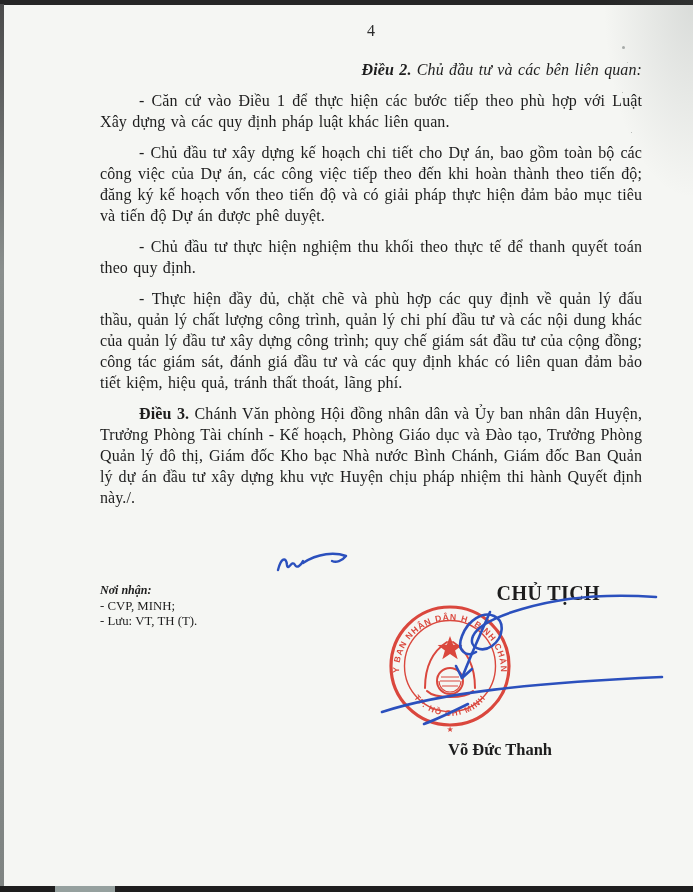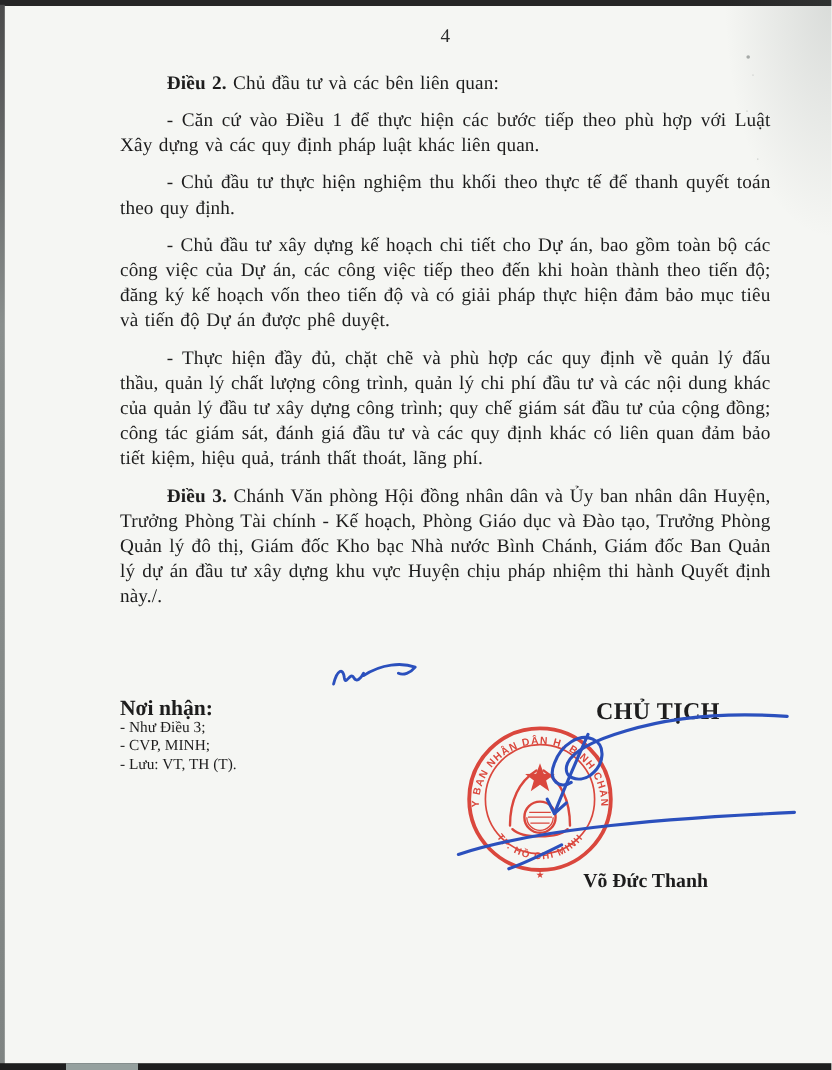--- a/index.html
+++ b/index.html
@@ -23,33 +23,33 @@
     background:#8d9290; opacity:.75;
     box-shadow:4px 15px 0 -1px #9a9e9c, -1px 45px 0 -1px #898d8b, 5px 60px 0 -1px #94999733,
                8px 85px 0 -1px #8d9290, 5px 110px 0 -1px #999d9b; }
 
   .pageno { position:absolute; left:100px; top:22px; width:542px; text-align:center;
     font-size:16px; color:#2c2c2c; }
 
   .content { position:absolute; left:100px; top:43px; width:542px; }
   .content p { font-size:16px; line-height:21px; text-align:justify; text-indent:39px;
     letter-spacing:.1px; word-spacing:1.2px; }
-  p.heading   { margin-top:16px; text-align:left; }
+  p.heading   { margin-top:16px; text-align:right;font-style:italic; }
   p.para-1    { margin-top:10px; }
   p.para      { margin-top:10px; }
   b.art-label { font-weight:bold; }
 
   
   .recipients { position:absolute; left:100px; top:582px; width:200px; }
-  .rec-title  { font-size:18px; font-weight:bold; line-height:17px; }
+  .rec-title  { font-size:12px; font-weight:bold; font-style:italic; line-height:17px; }
   .rec-item   { font-size:12.8px; line-height:15.3px; }
 
   .signer-title { position:absolute; left:400px; top:582px; width:200px; text-align:right;
     font-size:20px; font-weight:bold; letter-spacing:.4px; }
-  .signer-name  { position:absolute; left:410px; top:724px; width:180px; text-align:right;
+  .signer-name  { position:absolute; left:410px; top:740px; width:180px; text-align:center;
     font-size:16.5px; font-weight:bold; }
 
   .seal-svg      { position:absolute; left:375px; top:591px; width:150px; height:150px; opacity:.92; }
   .signature-svg { position:absolute; left:370px; top:585px; width:300px; height:145px; }
   .initial-svg   { position:absolute; left:272px; top:548px; width:84px; height:30px; }
 </style>
 </head>
 <body>
 
 <div class="edge-top"></div>
@@ -58,36 +58,35 @@
     <div class="light-seg"></div>
   </div>
 <div class="corner-shade"></div>
 <div class="speckles"></div>
 
 <div class="pageno">4</div>
 
 <div class="content">
   <p class="heading"><b class="art-label">Điều 2.</b><span> Chủ đầu tư và các bên liên quan:</span></p>
   <p class="para para-1">- Căn cứ vào Điều 1 để thực hiện các bước tiếp theo phù hợp với Luật Xây dựng và các quy định pháp luật khác liên quan.</p>
+  <p class="para">- Chủ đầu tư xây dựng kế hoạch chi tiết cho Dự án, bao gồm toàn bộ các công việc của Dự án, các công việc tiếp theo đến khi hoàn thành theo tiến độ; đăng ký kế hoạch vốn theo tiến độ và có giải pháp thực hiện đảm bảo mục tiêu và tiến độ Dự án được phê duyệt.</p>
   <p class="para">- Chủ đầu tư thực hiện nghiệm thu khối theo thực tế để thanh quyết toán theo quy định.</p>
-  <p class="para">- Chủ đầu tư xây dựng kế hoạch chi tiết cho Dự án, bao gồm toàn bộ các công việc của Dự án, các công việc tiếp theo đến khi hoàn thành theo tiến độ; đăng ký kế hoạch vốn theo tiến độ và có giải pháp thực hiện đảm bảo mục tiêu và tiến độ Dự án được phê duyệt.</p>
   <p class="para">- Thực hiện đầy đủ, chặt chẽ và phù hợp các quy định về quản lý đấu thầu, quản lý chất lượng công trình, quản lý chi phí đầu tư và các nội dung khác của quản lý đầu tư xây dựng công trình; quy chế giám sát đầu tư của cộng đồng; công tác giám sát, đánh giá đầu tư và các quy định khác có liên quan đảm bảo tiết kiệm, hiệu quả, tránh thất thoát, lãng phí.</p>
   <p class="para"><b class="art-label">Điều 3.</b><span> Chánh Văn phòng Hội đồng nhân dân và Ủy ban nhân dân Huyện, Trưởng Phòng Tài chính - Kế hoạch, Phòng Giáo dục và Đào tạo, Trưởng Phòng Quản lý đô thị, Giám đốc Kho bạc Nhà nước Bình Chánh, Giám đốc Ban Quản lý dự án đầu tư xây dựng khu vực Huyện chịu pháp nhiệm thi hành Quyết định này./.</span></p>
 </div>
 
 <svg class="initial-svg" viewBox="0 0 84 30">
   <g fill="none" stroke="#2b50bd" stroke-width="2.4" stroke-linecap="round" stroke-linejoin="round">
     <path d="M 6 22 C 9 10 14 8 15 17 C 16 24 20 11 23 17 C 25 21 29 17 31 13"></path>
     <path d="M 31 15 C 46 5 63 4 74 8 C 70 13 64 15 60 13"></path>
   </g>
 </svg>
 
 <div class="recipients">
   <div class="rec-title">Nơi nhận:</div>
-  <div class="rec-item">- Như Điều 3;</div>
   <div class="rec-item">- CVP, MINH;</div>
   <div class="rec-item">- Lưu: VT, TH (T).</div>
 </div>
 
 <div class="signer-title">CHỦ TỊCH</div>
 
 <svg class="seal-svg" viewBox="0 0 150 150">
   <defs>
     <path id="sealTopArc" d="M 24 80 A 51 51 0 0 1 126 80"></path>
     <path id="sealBottomArc" d="M 30 80 A 45 45 0 0 0 120 80"></path>

